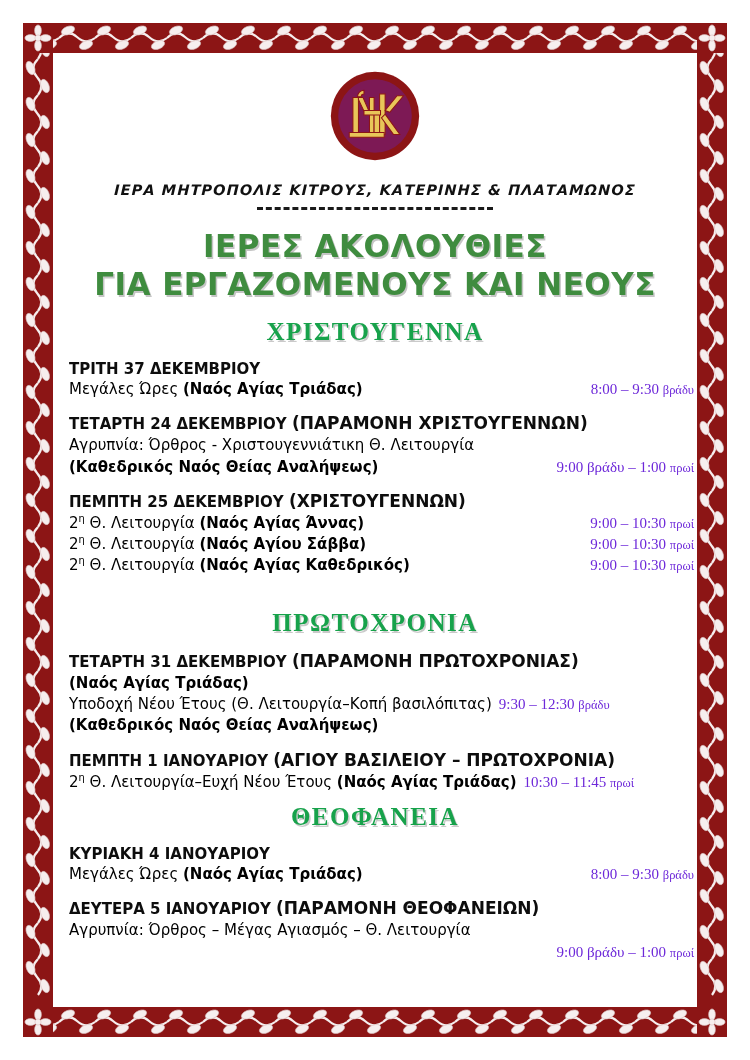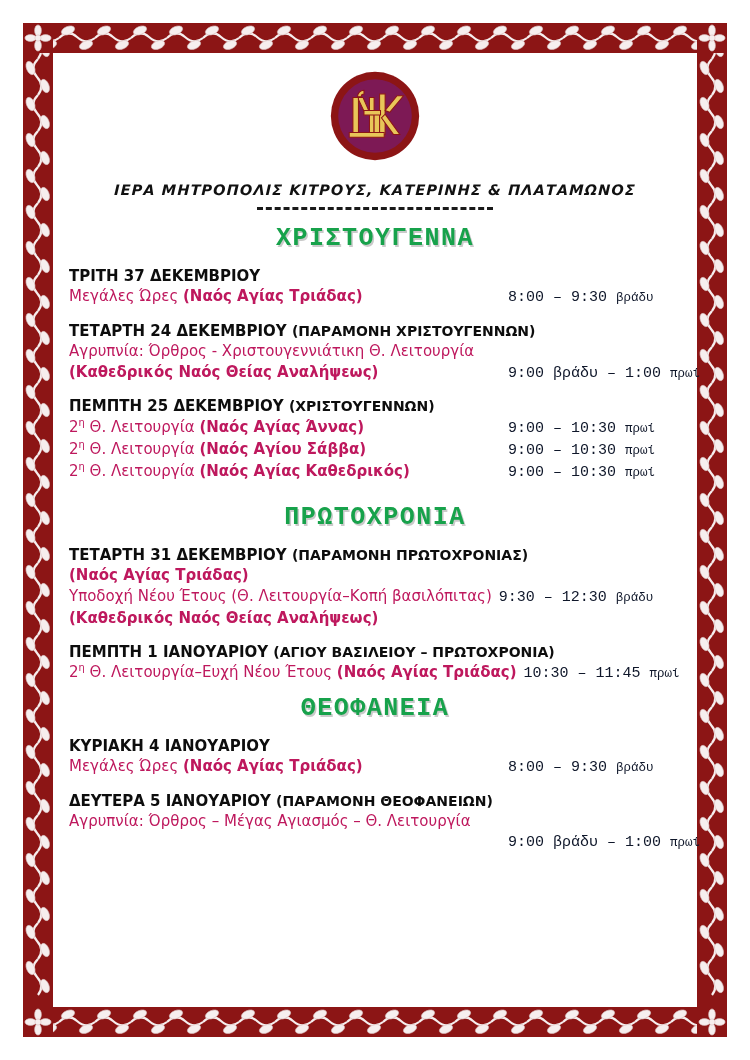--- a/index.html
+++ b/index.html
@@ -110,66 +110,67 @@
     font-size: 31px;
     line-height: 1.24;
     color: #3f8c3f;
     text-shadow: 1.5px 1.5px 0 rgba(150,150,150,0.55);
     letter-spacing: 0.5px;
   }
   .main-title .l2 { display: block; }
 
   .section-heading {
     text-align: center;
-    font-family: Liberation Mono, monospace;
+    font-family: Liberation Serif, serif;
     font-weight: 700;
     font-size: 25px;
     letter-spacing: 1.5px;
     color: #17a24b;
     text-shadow: 1.5px 1.5px 0 rgba(150,150,150,0.5);
   }
   .sec-christmas   { margin-top: 14px; }
-  .sec-newyear     { margin-top: 19px; text-align: center; }
+  .sec-newyear     { margin-top: 32px; text-align: center; }
   .sec-theophany   { margin-top: 10px; }
 
   .day-block { margin-top: 12px; }
   .day-block.first { margin-top: 13px; }
 
   .day-title {
     font-family: "DejaVu Sans", sans-serif;
     font-weight: 700;
     font-size: 15px;
     color: #0d0d0d;
     line-height: 1.35;
     padding-left: 13px;
   }
   .day-title .paren {
-    font-size: 14px;
+    font-size: 17px;
     font-weight: 700;
   }
 
   .svc-row {
     display: flex;
     align-items: baseline;
     padding-left: 13px;
     line-height: 1.42;
   }
   .svc-text {
     font-family: "DejaVu Sans", sans-serif;
     font-size: 15px;
-    color: #be185d;
+    color: #000000;
     white-space: nowrap;
   }
   .svc-text b { font-weight: 700; }
   .svc-spacer { flex: 1 1 auto; min-width: 6px; }
   .svc-time {
-    font-family: Liberation Mono, monospace;
+    font-family: Liberation Serif, serif;
     font-size: 15px;
-    color: #0f172a;
+    color: #6d28d9;
     white-space: nowrap;
+    text-align: right;
   }
   .svc-time .sfx {
     font-size: 12.5px;
   }
   
   .svc-row.col .svc-time {
     width: 186px;
     flex: 0 0 186px;
   }
   
@@ -396,20 +397,24 @@
             <path d="M22,68 h38 v5 h-38 z"></path>
           </g>
         </svg>
       </div>
     </div>
 
     <div class="metropolis">ΙΕΡΑ ΜΗΤΡΟΠΟΛΙΣ ΚΙΤΡΟΥΣ, ΚΑΤΕΡΙΝΗΣ &amp; ΠΛΑΤΑΜΩΝΟΣ</div>
 
     <div class="dashed-rule"></div>
 
+    <div class="main-title">
+      <span class="l1">ΙΕΡΕΣ ΑΚΟΛΟΥΘΙΕΣ</span>
+      <span class="l2">ΓΙΑ ΕΡΓΑΖΟΜΕΝΟΥΣ ΚΑΙ ΝΕΟΥΣ</span>
+    </div>
 
     <div id="sections-root">
         <div class="section-heading sec-christmas">ΧΡΙΣΤΟΥΓΕΝΝΑ</div>
         <div class="day-block first">
           <div class="day-title">ΤΡΙΤΗ 37 ΔΕΚΕΜΒΡΙΟΥ</div>
           <div class="svc-row col">
             <span class="svc-text">Μεγάλες Ώρες <b>(Ναός Αγίας Τριάδας)</b></span>
             <span class="svc-spacer"></span>
             <span class="svc-time">8:00 – 9:30 <span class="sfx">βράδυ</span></span>
           </div>

